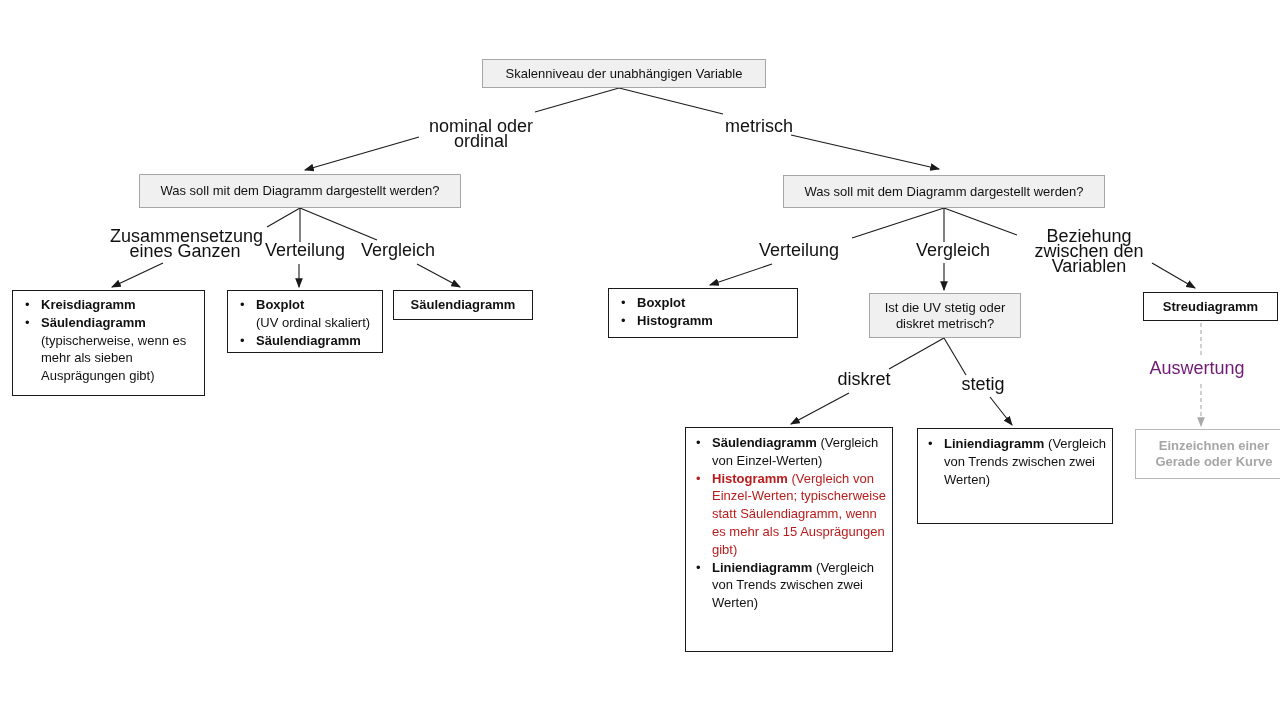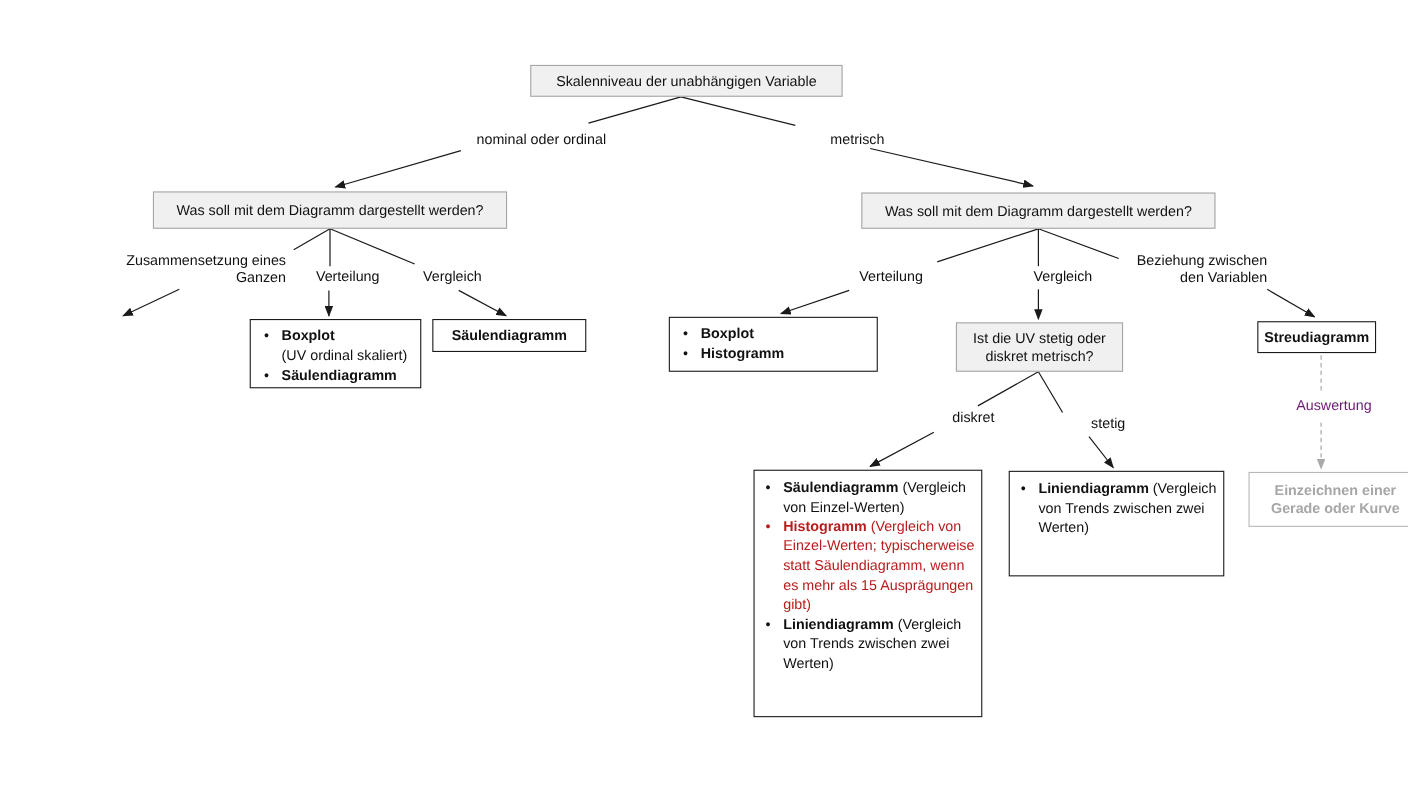--- a/index.html
+++ b/index.html
@@ -28,21 +28,21 @@
   .pad-a{padding:5px 6px 0 12px;}
   .pad-b{padding:5px 4px 0 12px;}
   .pad-g{padding:6px 4px 0 10px;}
   li.li{display:flex;}
   .bullet{flex:none;width:16px;}
   .bullet::before{content:"\2022";}
   .itext{flex:1;min-width:0;}
   .bt{font-weight:bold;}
   li.muted{color:#b91c1c;}
   .nl{display:block;}
-  .edge-label{position:absolute;font-size:13px;text-align:right;line-height:15px;color:#111;}
+  .edge-label{position:absolute;font-size:18px;text-align:center;line-height:15px;color:#111;}
   .aus{color:#701a75;background:#fff;}
 </style>
 </head>
 <body>
 
 <div class="canvas">
 
   <svg class="connectors" viewBox="0 0 1280 720">
     <defs>
       <marker id="ah" markerWidth="9" markerHeight="7" refX="8" refY="3.5" orient="auto">
@@ -90,20 +90,32 @@
   <div class="abs qbox" style="left:139px;top:174px;width:322px;height:34px;">Was soll mit dem Diagramm dargestellt werden?</div>
   <div class="abs qbox" style="left:783px;top:175px;width:322px;height:33px;">Was soll mit dem Diagramm dargestellt werden?</div>
 
   <div class="edge-label" style="left:110px;top:229px;width:150px;">Zusammensetzung eines Ganzen</div>
   <div class="edge-label" style="left:265px;top:243px;width:80px;">Verteilung</div>
   <div class="edge-label" style="left:358px;top:243px;width:80px;">Vergleich</div>
   <div class="edge-label" style="left:759px;top:243px;width:80px;">Verteilung</div>
   <div class="edge-label" style="left:913px;top:243px;width:80px;">Vergleich</div>
   <div class="edge-label" style="left:1026px;top:229px;width:126px;">Beziehung zwischen den Variablen</div>
 
+  <div class="abs rbox" style="left:12px;top:290px;width:193px;height:106px;">
+    <ul class="list pad-a">
+      <li class="li">
+        <span class="bullet"></span>
+        <span class="itext"><span class="bt">Kreisdiagramm</span> <span></span></span>
+      </li>
+      <li class="li">
+        <span class="bullet"></span>
+        <span class="itext"><span class="bt">Säulendiagramm</span> <span>(typischerweise, wenn es mehr als sieben Ausprägungen gibt)</span></span>
+      </li>
+    </ul>
+  </div>
 
   <div class="abs rbox" style="left:227px;top:290px;width:156px;height:63px;">
     <ul class="list pad-b">
       <li class="li">
         <span class="bullet"></span>
         <span class="itext"><span class="bt">Boxplot</span> <span class="nl">(UV ordinal skaliert)</span></span>
       </li>
       <li class="li">
         <span class="bullet"></span>
         <span class="itext"><span class="bt">Säulendiagramm</span></span>
@@ -121,21 +133,21 @@
       </li>
       <li class="li">
         <span class="bullet"></span>
         <span class="itext"><span class="bt">Histogramm</span></span>
       </li>
     </ul>
   </div>
 
   <div class="abs qbox" style="left:869px;top:293px;width:152px;height:45px;">Ist die UV stetig oder diskret metrisch?</div>
 
-  <div class="abs rbox center" style="left:1143px;top:292px;width:108px;height:29px;">Streudiagramm</div>
+  <div class="abs rbox center" style="left:1143px;top:292px;width:135px;height:29px;">Streudiagramm</div>
 
   <div class="edge-label" style="left:824px;top:372px;width:80px;">diskret</div>
   <div class="edge-label" style="left:943px;top:377px;width:80px;">stetig</div>
   <div class="edge-label aus" style="left:1147px;top:361px;width:100px;">Auswertung</div>
 
   <div class="abs rbox" style="left:685px;top:427px;width:208px;height:225px;">
     <ul class="list pad-g">
       <li class="li">
         <span class="bullet"></span>
         <span class="itext"><span class="bt">Säulendiagramm</span> <span>(Vergleich von Einzel-Werten)</span></span>

